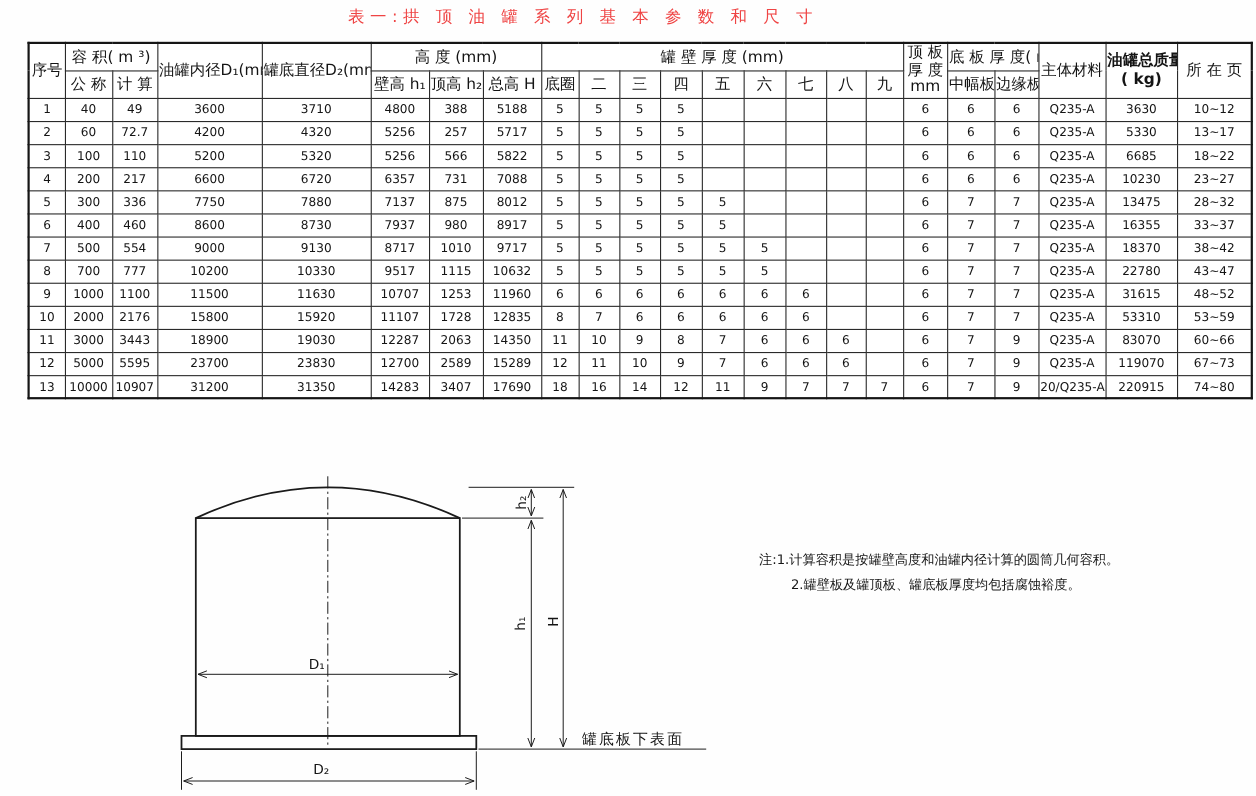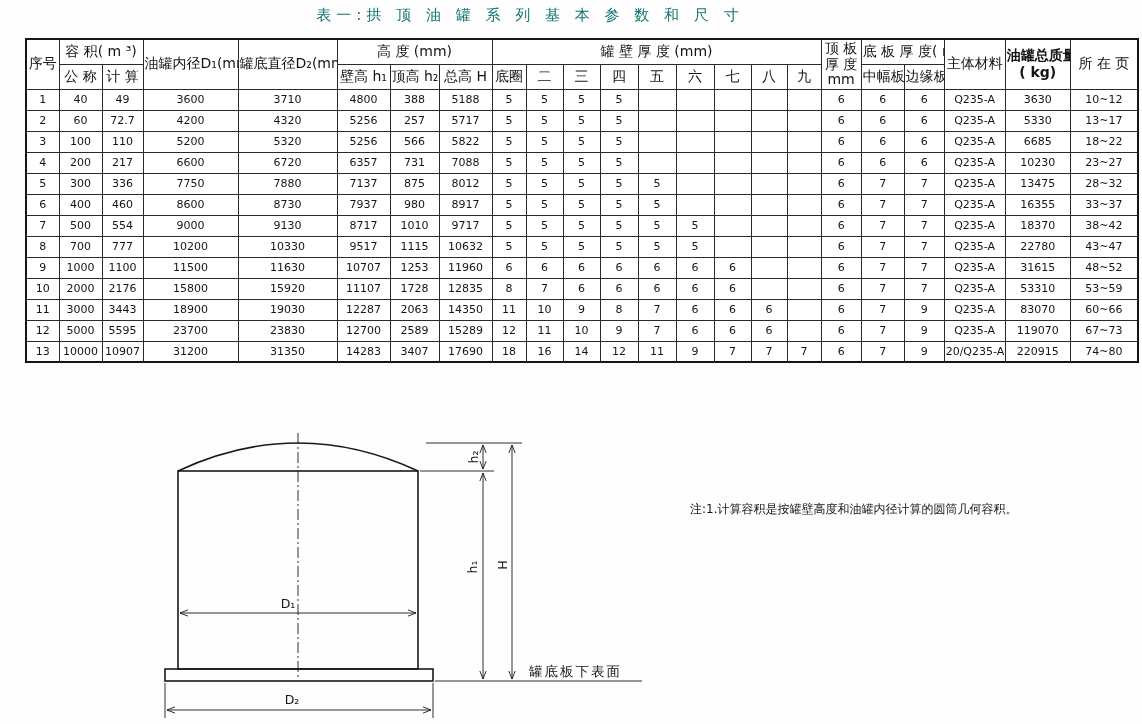--- a/index.html
+++ b/index.html
@@ -11,21 +11,21 @@
     color:#1a1a1a;
     position:relative;
     overflow:hidden;
   }
   .page { position:absolute; inset:0; background:#fefefe; }
 
   .title {
     position:absolute; top:6px; left:0; width:1060px;
     text-align:center;
     font-size:15px; letter-spacing:5px;
-    color:#0f766e;
+    color:#ef4444;
   }
 
   table.params {
     position:absolute; left:25px; top:38px;
     width:1112px;
     border-collapse:collapse;
     table-layout:fixed;
     border:2px solid #151515;
     background:#fff;
   }
@@ -491,15 +491,16 @@
     <text x="333" y="146" text-anchor="middle" transform="rotate(-90 333 142)">h₁</text>
 
     <line x1="372" y1="20" x2="372" y2="254" stroke="#1a1a1a" stroke-width="0.9" marker-start="url(#arr)" marker-end="url(#arr)"></line>
     <text x="363" y="144" text-anchor="middle" transform="rotate(-90 363 140)">H</text>
 
     <text class="cjk" x="389" y="251">罐底板下表面</text>
   </svg>
 
   <div class="notes">
     <div>注:1.计算容积是按罐壁高度和油罐内径计算的圆筒几何容积。</div>
+    <div class="indent">2.罐壁板及罐顶板、罐底板厚度均包括腐蚀裕度。</div>
   </div>
 
 </div>
 
 </body></html>

